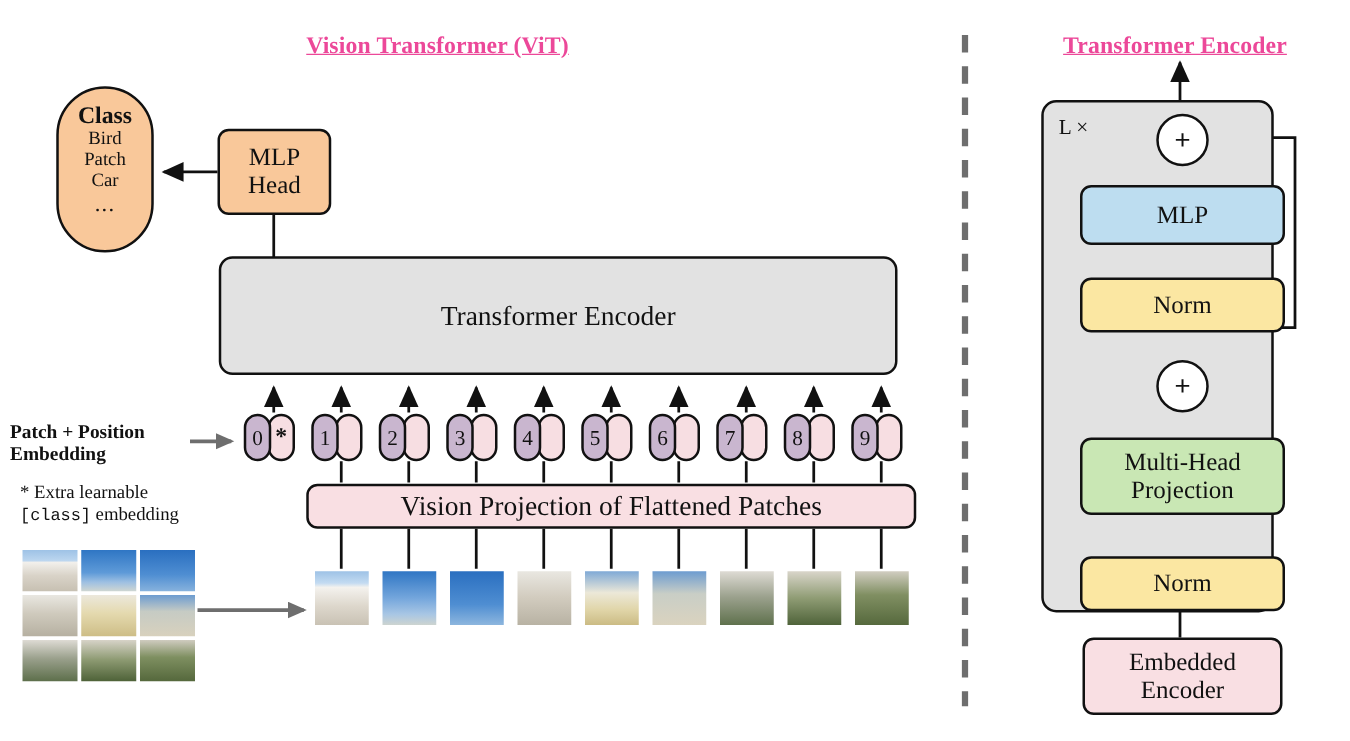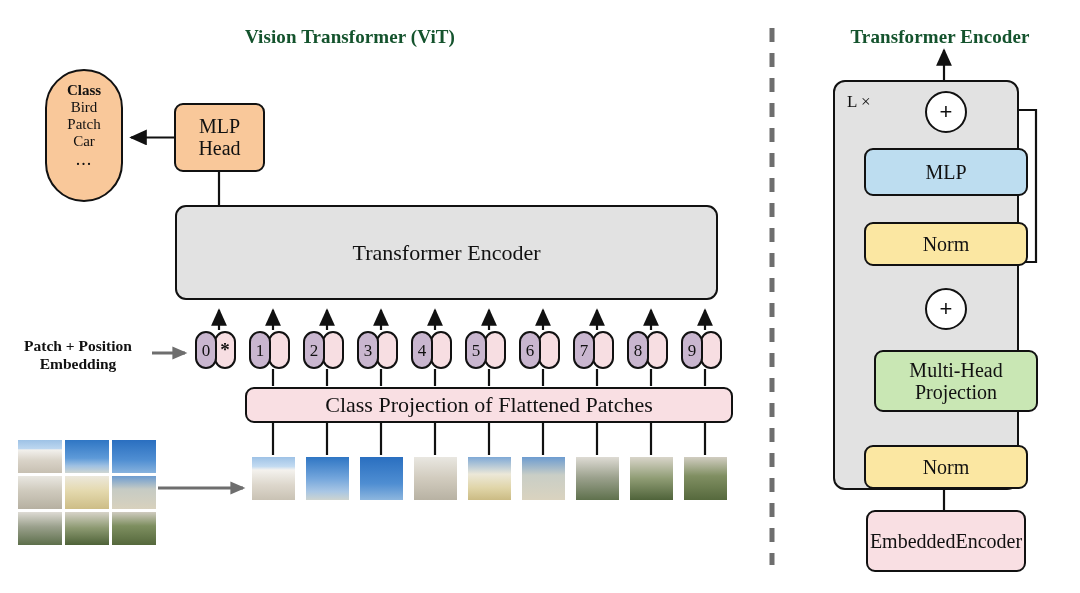--- a/index.html
+++ b/index.html
@@ -5,38 +5,38 @@
   html,body{margin:0;padding:0;background:#ffffff;}
   body{width:1080px;height:593px;overflow:hidden;
        font-family:"Liberation Serif","DejaVu Serif",serif;color:#111;}
   #root{position:relative;width:1080px;height:593px;}
 
   .abs{position:absolute;box-sizing:border-box;}
 
   
   .title{
     font-weight:bold;font-size:19px;text-align:center;
-    letter-spacing:.1px;white-space:nowrap;color:#14532d;
+    letter-spacing:.1px;white-space:nowrap;color:#ec4899;text-decoration:underline;
   }
 
   
   .box{
     border:2.2px solid #111;border-radius:9px;
     display:flex;align-items:center;justify-content:center;
     text-align:center;line-height:1.08;font-size:20px;color:#111;
   }
 
   .pill{
     border:2.4px solid #111;border-radius:40px;
     display:flex;flex-direction:column;align-items:center;
     justify-content:flex-start;text-align:center;
   }
 
   
-  .cls-title{font-weight:bold;font-size:15px;line-height:1.12;text-align:center;}
+  .cls-title{font-weight:bold;font-size:19px;line-height:1.12;text-align:center;}
   .cls-item{font-size:15px;line-height:1.13;}
   .cls-dots{font-size:18px;line-height:1.0;letter-spacing:1px;}
 
   
   .enc-left{
     background:#e2e2e2;border:2.2px solid #111;border-radius:11px;
     display:flex;align-items:center;justify-content:center;
     font-size:22px;
   }
 
@@ -52,21 +52,21 @@
   .tok-half{
     width:22px;height:38px;border:2.4px solid #111;border-radius:11px;
     display:flex;align-items:center;justify-content:center;
     font-size:17px;line-height:1;box-sizing:border-box;
   }
   .tok-pos{background:#c9b6cf;position:relative;z-index:2;}
   .tok-emb{background:#f7dee2;margin-left:-3px;position:relative;z-index:1;}
   .tok-star{font-size:19px;font-weight:bold;line-height:.7;}
 
   
-  .lbl-bold{font-weight:bold;font-size:15.5px;line-height:1.18;text-align:center;}
+  .lbl-bold{font-weight:bold;font-size:15.5px;line-height:1.18;text-align:left;}
   .lbl-note{font-size:15px;line-height:1.22;}
   .mono{font-family:"Liberation Mono","DejaVu Sans Mono",monospace;font-size:13.5px;}
 
   
   .patch{position:absolute;background-repeat:no-repeat;background-size:cover;}
 
   
   .enc-right-outer{
     background:#e2e2e2;border:2.2px solid #111;border-radius:12px;
   }
@@ -242,23 +242,29 @@
   <div class="token" style="left:681px;top:331px;">
     <div class="tok-half tok-pos">9</div>
     <div class="tok-half tok-emb"></div>
   </div>
 
   <div class="abs lbl-bold" style="left:8px;top:337px;width:140px;">
     <div>Patch + Position</div>
     <div>Embedding</div>
   </div>
 
+  <div class="abs lbl-note" style="left:16px;top:385px;width:165px;">
+    <div>* Extra learnable</div>
+    <div>
+      <span class="mono">[class]</span><span> embedding</span>
+    </div>
+  </div>
 
   <div class="abs linproj" style="left:245px;top:387px;width:488px;height:36px;background:#f9dfe3;">
-    <span>Class Projection of Flattened Patches</span>
+    <span>Vision Projection of Flattened Patches</span>
   </div>
 
   <div class="abs" style="left:18px;top:440px;display:grid;
               grid-template-columns:repeat(3,44px);grid-template-rows:repeat(3,33px);
               gap:3px;">
     <div style="background:
       linear-gradient(180deg,#9ec2e6 0%,#bcd6ef 26%,#f2f0ec 30%,#d9d3c8 62%,#c7c0b2 100%);"></div>
     <div style="background:
       linear-gradient(180deg,#2f76c4 0%,#5e9ad8 55%,#9ec0e2 78%,#cfd6d2 100%);"></div>
     <div style="background:
@@ -310,28 +316,28 @@
 
   <div class="enc-right-inner" style="left:864px;top:222px;width:160px;height:40px;background:#fbe7a2;">
     <span>Norm</span>
   </div>
 
   <div class="plus" style="left:925px;top:288px;width:38px;height:38px;">
     <span>+</span>
   </div>
 
   <div class="enc-right-inner" style="left:864px;top:350px;width:160px;height:58px;background:#c9e7b4;
-              flex-direction:column;margin-left:10px;">
+              flex-direction:column;">
     <div>Multi-Head</div>
     <div>Projection</div>
   </div>
 
   <div class="enc-right-inner" style="left:864px;top:445px;width:160px;height:40px;background:#fbe7a2;">
     <span>Norm</span>
   </div>
 
   <div class="enc-right-inner" style="left:866px;top:510px;width:156px;height:58px;background:#f9dfe3;
-              flex-direction:row;">
+              flex-direction:column;">
     <div>Embedded</div>
     <div>Encoder</div>
   </div>
 
 </div>
 
 </body></html>

